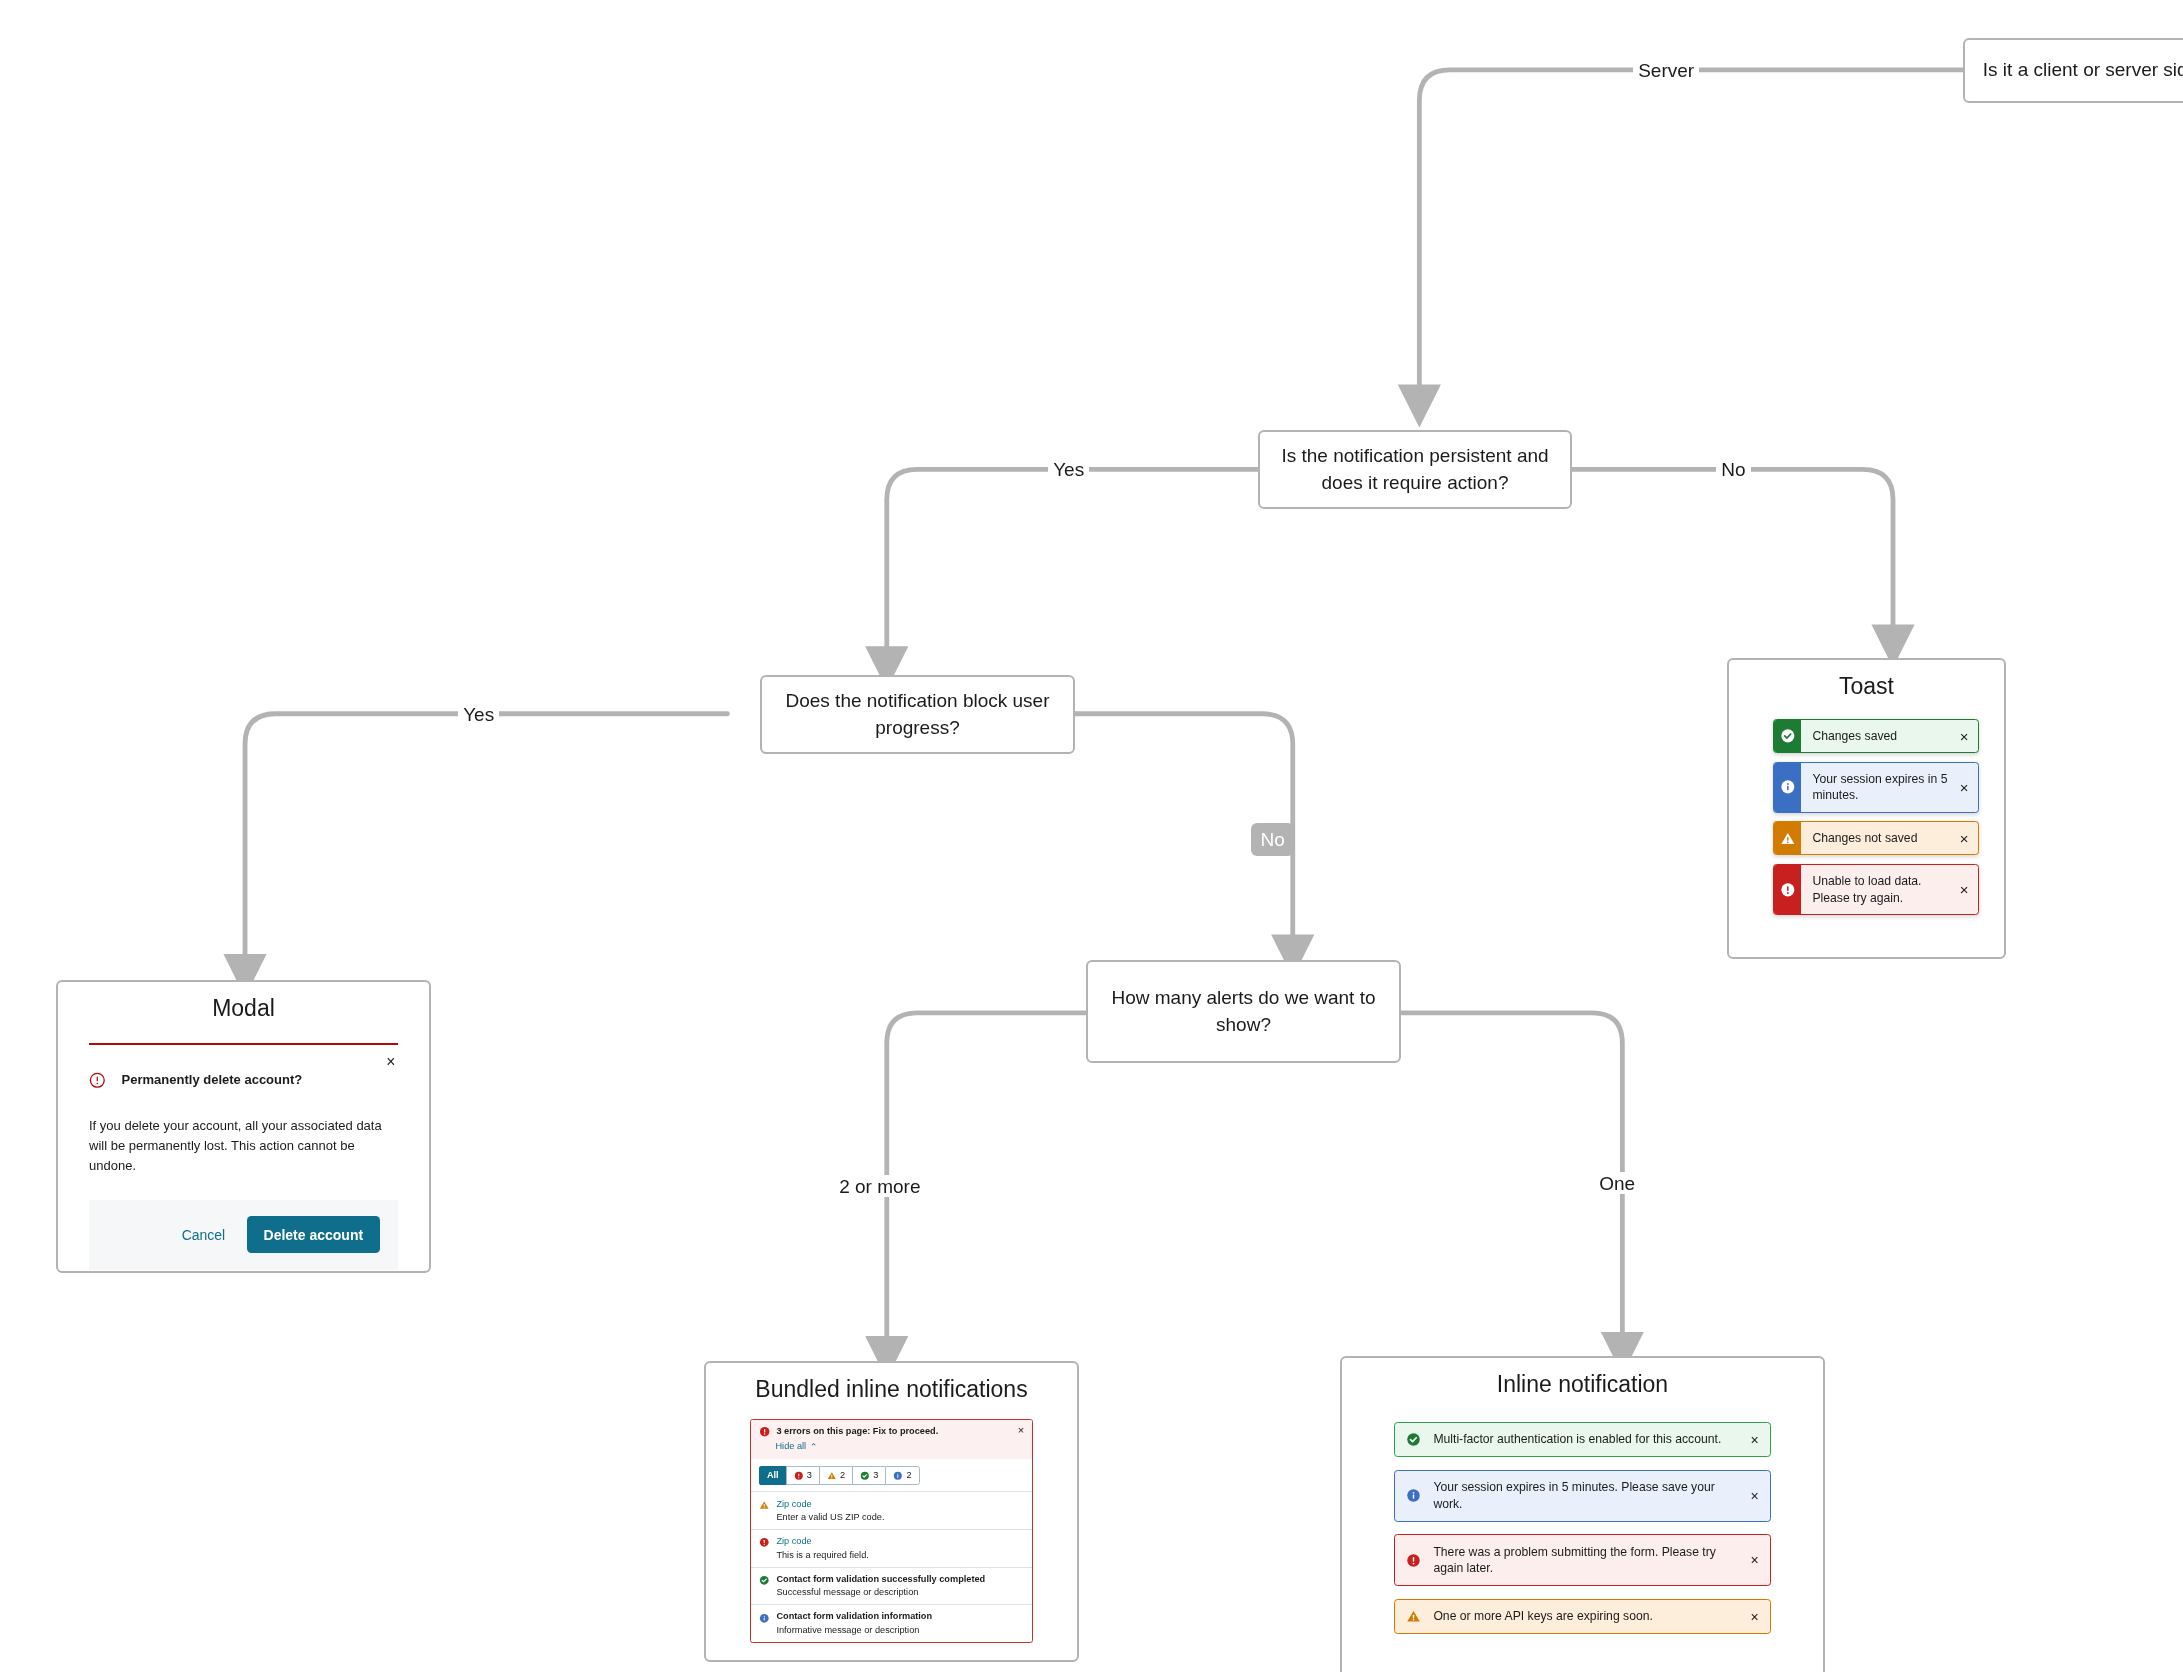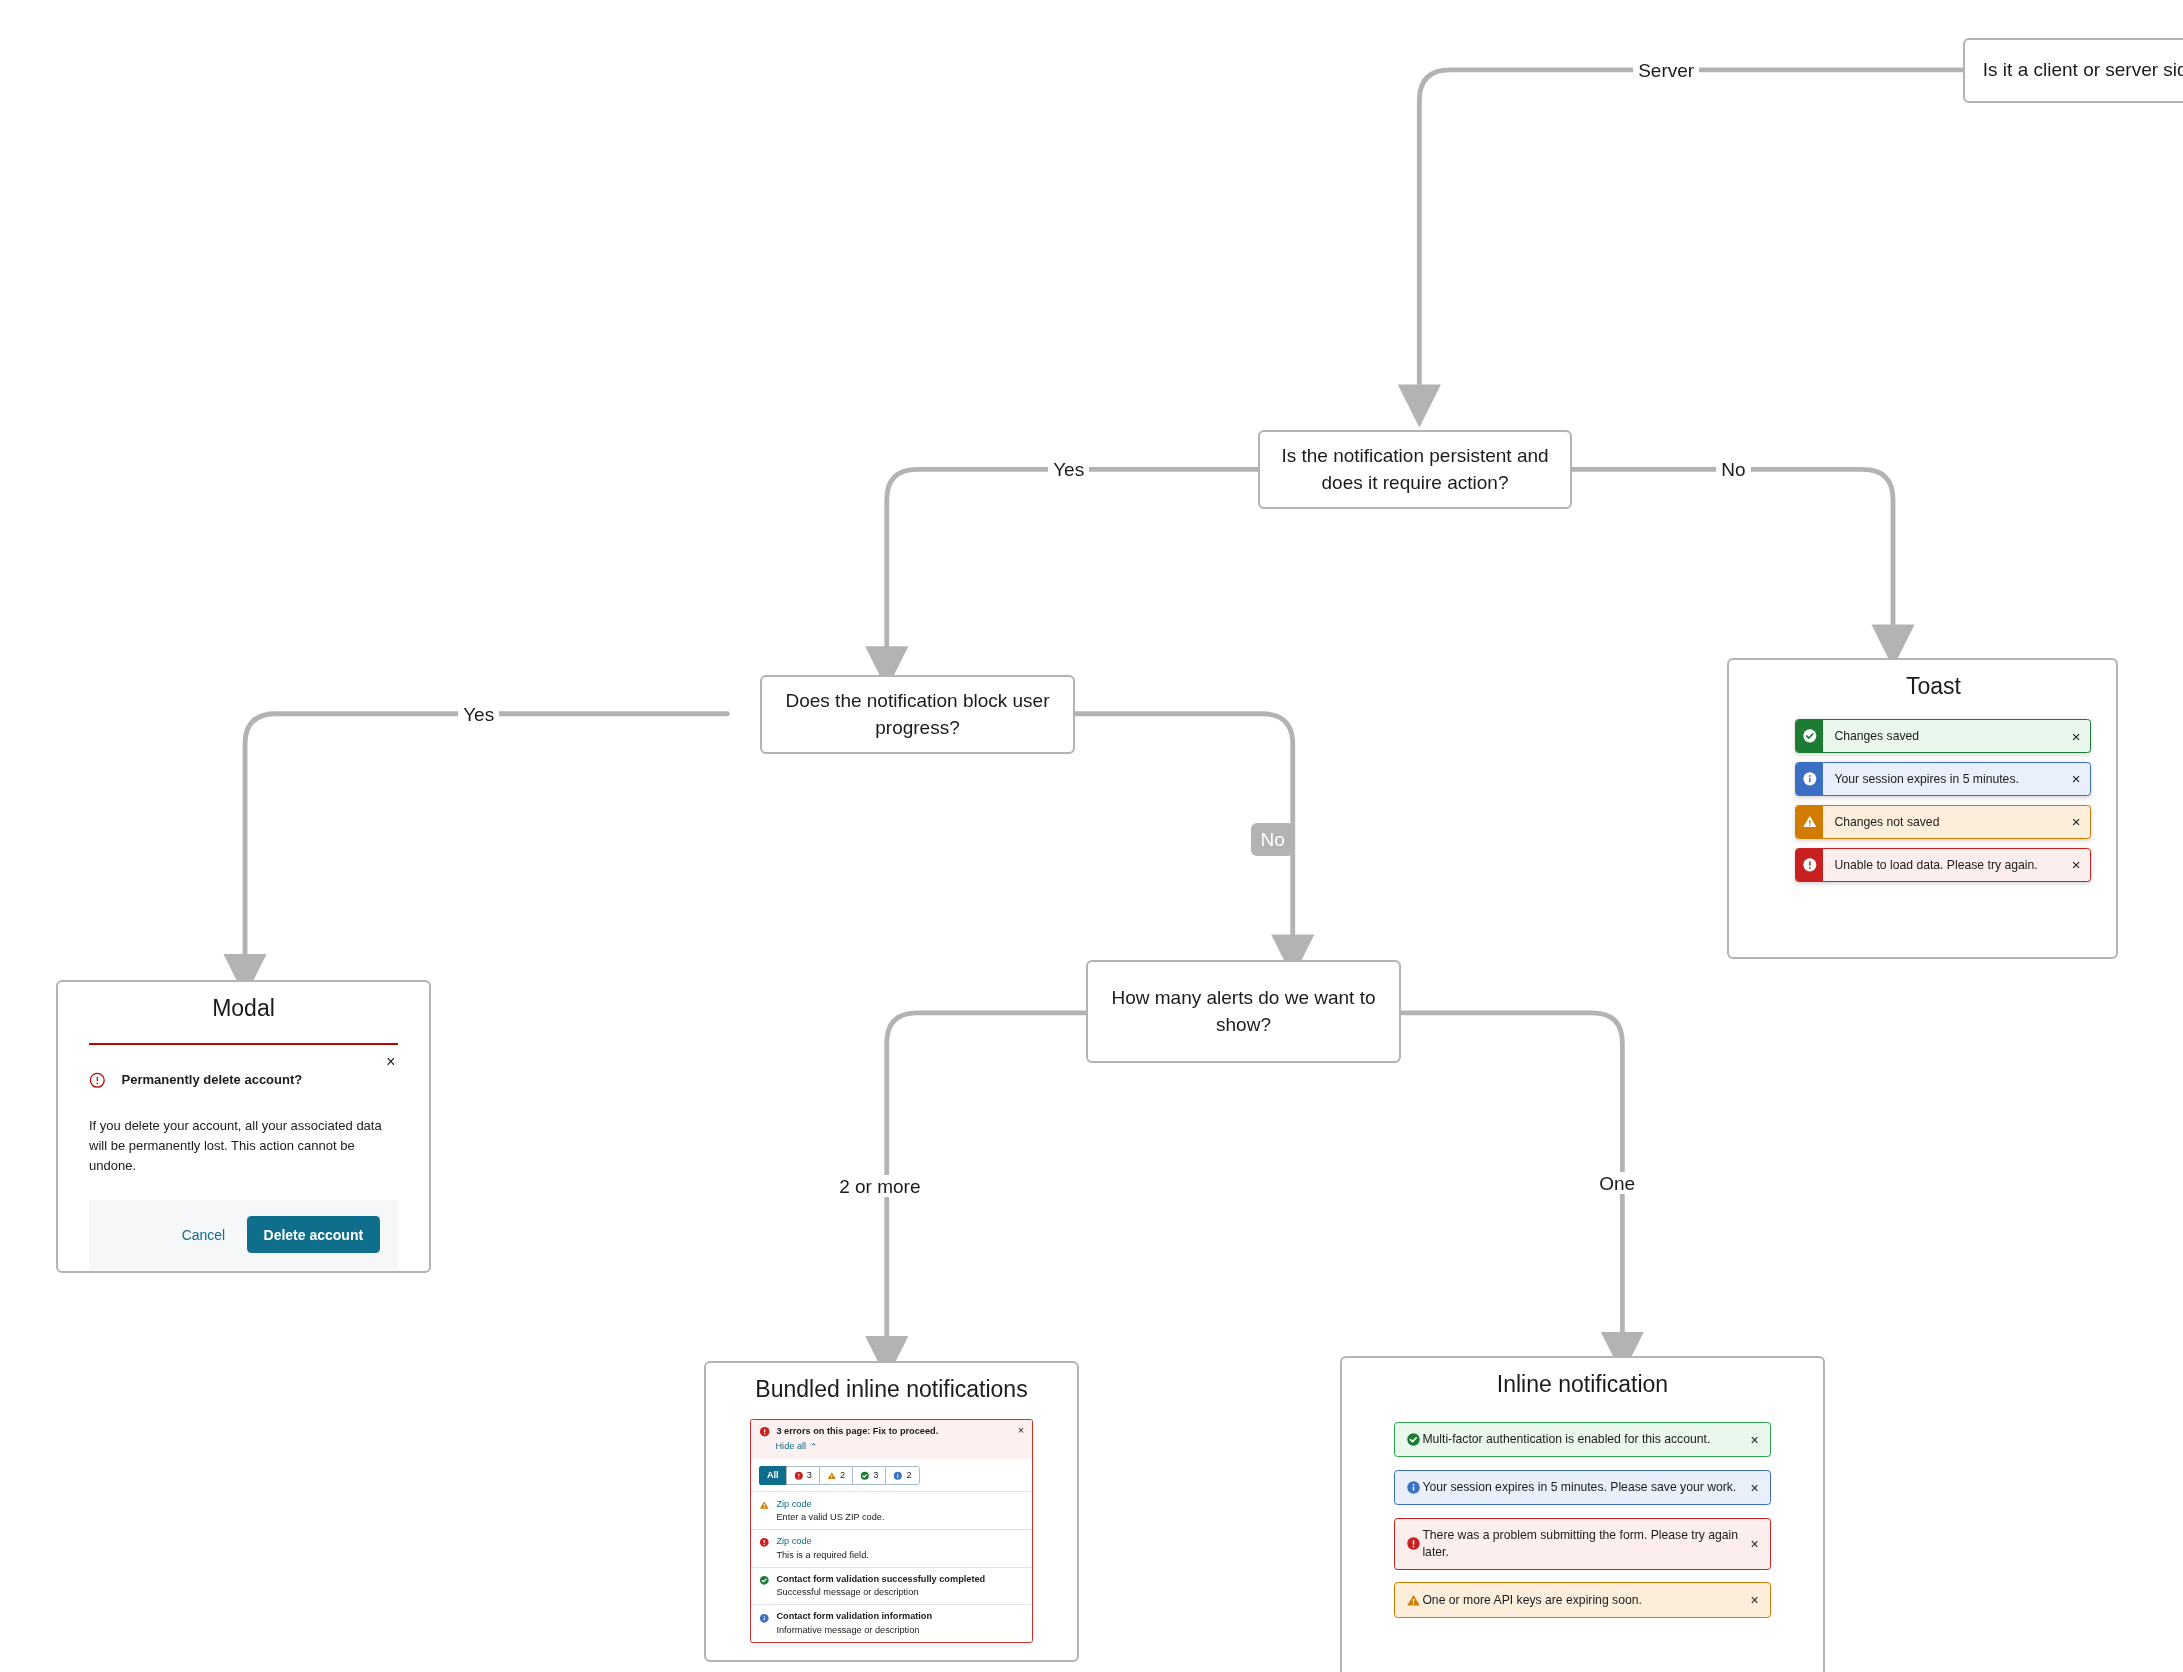--- a/index.html
+++ b/index.html
@@ -48,21 +48,21 @@
   .chip:first-child{border-radius:2.6px 0 0 2.6px;}
   .chip:last-child{border-right-width:0.9px;border-radius:0 2.6px 2.6px 0;}
   .chip.on{background:#0f6e8c;color:#fff;border-color:#0f6e8c;font-weight:bold;}
   .blist-item{border-top:1.3px solid #dde3e8;padding:6.1px 7.9px 7px 7.9px;display:flex;gap:7px;align-items:flex-start;}
   .bli-t{font-size:9.2px;color:#0f6e8c;}
   .bli-t.b{font-weight:bold;color:#1b1b1b;}
   .bli-d{font-size:9.2px;color:#1b1b1b;margin-top:3.5px;}
 
   
   .inl-wrap{margin:23px 52px 0 52px;display:flex;flex-direction:column;gap:12.2px;}
-  .inl{display:flex;align-items:center;gap:1px;border-radius:3.5px;padding:8.7px 11.4px;font-size:12.2px;color:#1b1b1b;}
+  .inl{display:flex;align-items:center;gap:12px;border-radius:3.5px;padding:8.7px 11.4px;font-size:12.2px;color:#1b1b1b;}
   .inl .itxt{flex:1;line-height:1.35;}
   .inl .ix{font-size:14px;line-height:1;color:#1b1b1b;}
 
   .ico{flex:0 0 auto;display:inline-flex;align-items:center;justify-content:center;}
 </style>
 </head>
 <body>
 
 <div id="canvas">
 
@@ -104,21 +104,21 @@
 
   <div class="elabel" style="left:1048px;top:458px;">Yes</div>
   <div class="elabel" style="left:1716px;top:458px;">No</div>
 
   <div class="elabel" style="left:458px;top:703px;">Yes</div>
   <div class="elabel sel" style="left:1251px;top:823px;">No</div>
 
   <div class="elabel" style="left:834px;top:1175px;">2 or more</div>
   <div class="elabel" style="left:1594px;top:1172px;">One</div>
 
-  <div class="panel" style="left:1727px;top:658px;width:391px;height:301px;padding-left:22px;">
+  <div class="panel" style="left:1727px;top:658px;width:279px;height:301px;">
     <div class="panel-title">Toast</div>
     <div class="toast-wrap">
 
       <div class="toast" style="background:#eaf7ec;border:0.9px solid #1e7b34;">
         <div class="tbar" style="background:#1e7b34;">
           <span class="ico">
             <svg width="15.7" height="15.7" viewBox="0 0 24 24">
                 <circle cx="12" cy="12" r="10" fill="#fff"></circle>
                 <path d="M7.2 12.2l3.2 3.2 6-6.2" stroke="#1e7b34" stroke-width="2.6" fill="none" stroke-linecap="round" stroke-linejoin="round"></path>
               </svg>

